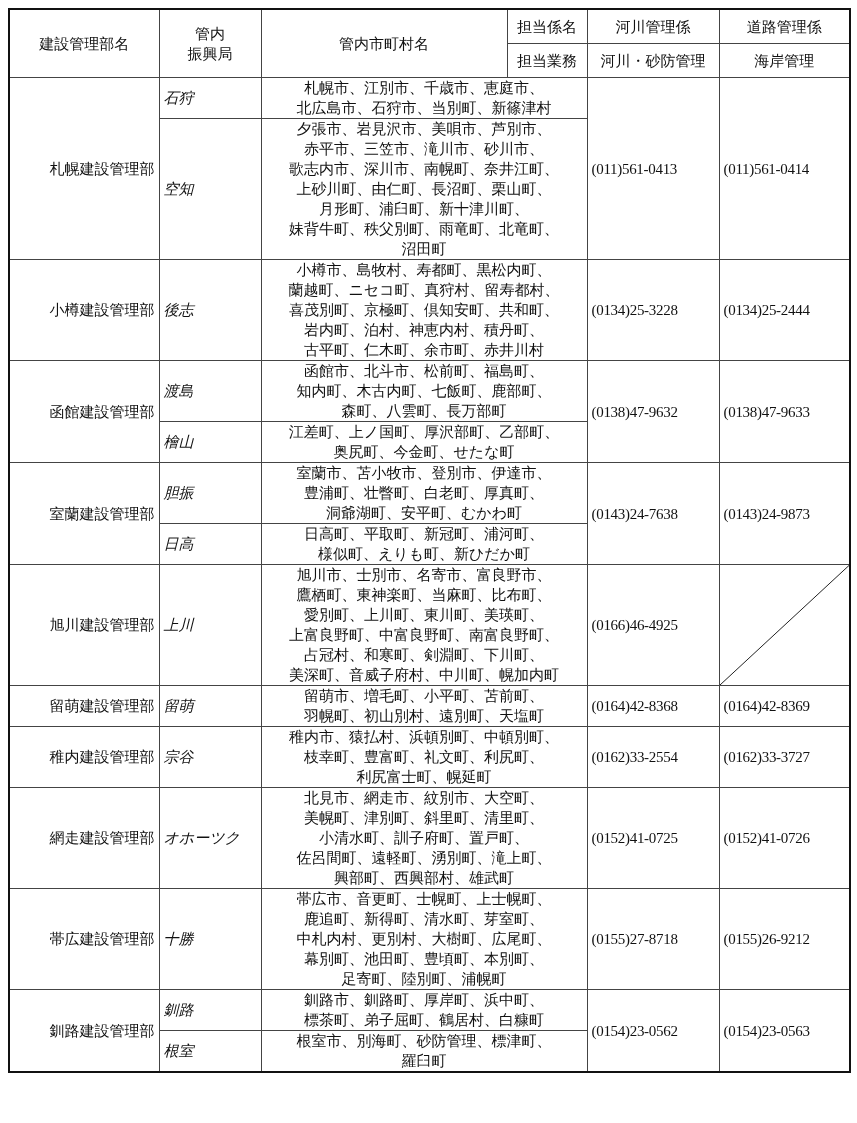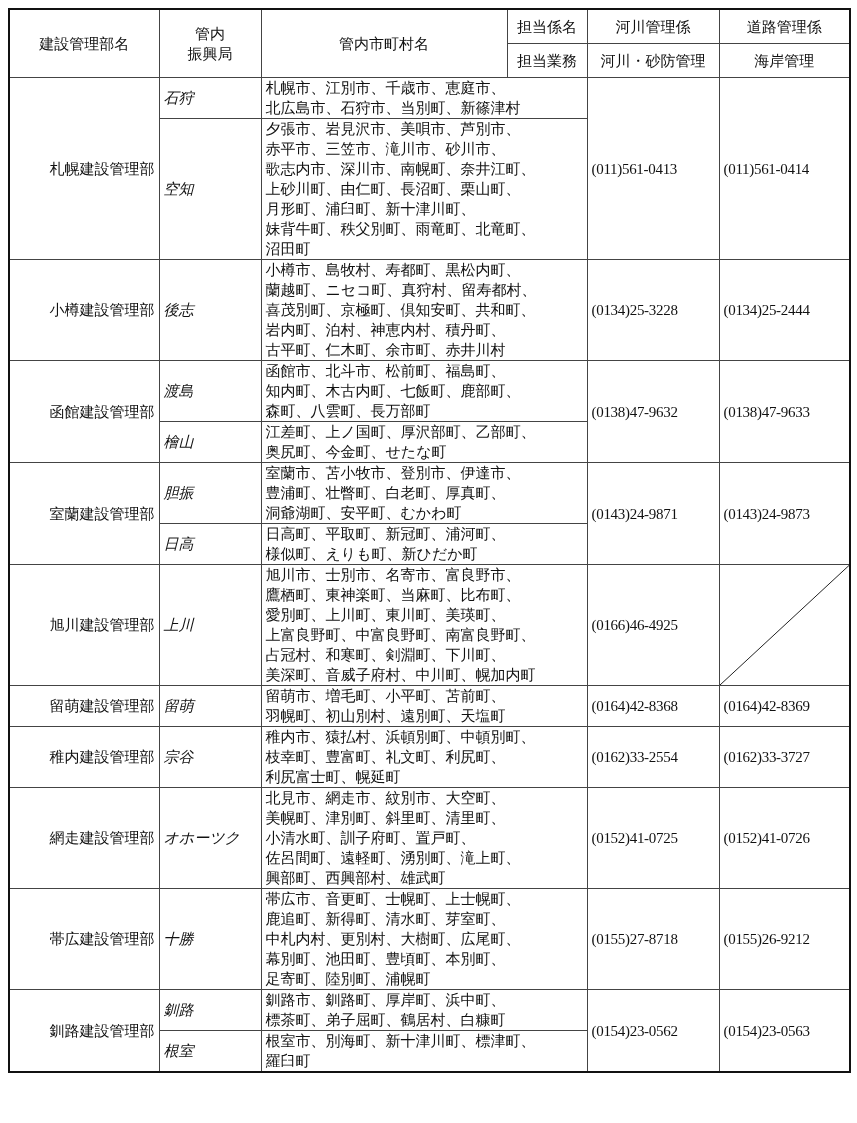--- a/index.html
+++ b/index.html
@@ -16,21 +16,21 @@
       border: 1px solid #444;
       font-size: 15px;
       font-weight: normal;
       line-height: 20px;
       padding: 0 4px;
       vertical-align: middle;
     }
     th { text-align: center; }
     td.dept { text-align: right; padding-left: 4px; }
     td.bureau { text-align: left; padding-left: 4px; font-style: italic; }
-    td.munis { text-align: left; padding: 0 3px; white-space: pre-line; }
+    td.munis { text-align: center; padding: 0 3px; white-space: pre-line; }
     td.phone { text-align: left; padding-left: 6px; font-family: Liberation Serif, serif; letter-spacing: -0.3px; }
     td.na { position: relative; padding: 0; }
     td.na svg { position: absolute; left: 0; top: 0; width: 100%; height: 100%; }
     .hdr1 th { height: 33px; }
     .hdr2 th { height: 33px; }
   </style>
 </head>
 <body>
 
 <table class="dir">
@@ -103,21 +103,21 @@
         <td class="bureau">檜山</td>
         <td class="munis" colspan="2">江差町、上ノ国町、厚沢部町、乙部町、
 奥尻町、今金町、せたな町</td>
       </tr>
       <tr>
         <td class="dept" rowspan="2" colspan="1">室蘭建設管理部</td>
         <td class="bureau">胆振</td>
         <td class="munis" colspan="2">室蘭市、苫小牧市、登別市、伊達市、
 豊浦町、壮瞥町、白老町、厚真町、
 洞爺湖町、安平町、むかわ町</td>
-        <td class="phone" rowspan="2">(0143)24-9871</td>
+        <td class="phone" rowspan="2">(0143)24-7638</td>
         <td rowspan="2" class="phone">(0143)24-9873</td>
       </tr>
       <tr>
         <td class="bureau">日高</td>
         <td class="munis" colspan="2">日高町、平取町、新冠町、浦河町、
 様似町、えりも町、新ひだか町</td>
       </tr>
       <tr>
         <td class="dept" rowspan="1" colspan="1">旭川建設管理部</td>
         <td class="bureau">上川</td>
@@ -176,17 +176,17 @@
       <tr>
         <td class="dept" rowspan="2" colspan="1">釧路建設管理部</td>
         <td class="bureau">釧路</td>
         <td class="munis" colspan="2">釧路市、釧路町、厚岸町、浜中町、
 標茶町、弟子屈町、鶴居村、白糠町</td>
         <td class="phone" rowspan="2">(0154)23-0562</td>
         <td rowspan="2" class="phone">(0154)23-0563</td>
       </tr>
       <tr>
         <td class="bureau">根室</td>
-        <td class="munis" colspan="2">根室市、別海町、新十津川町、標津町、
+        <td class="munis" colspan="2">根室市、別海町、砂防管理、標津町、
 羅臼町</td>
       </tr>
     </tbody>
 </table>
 
 </body></html>

